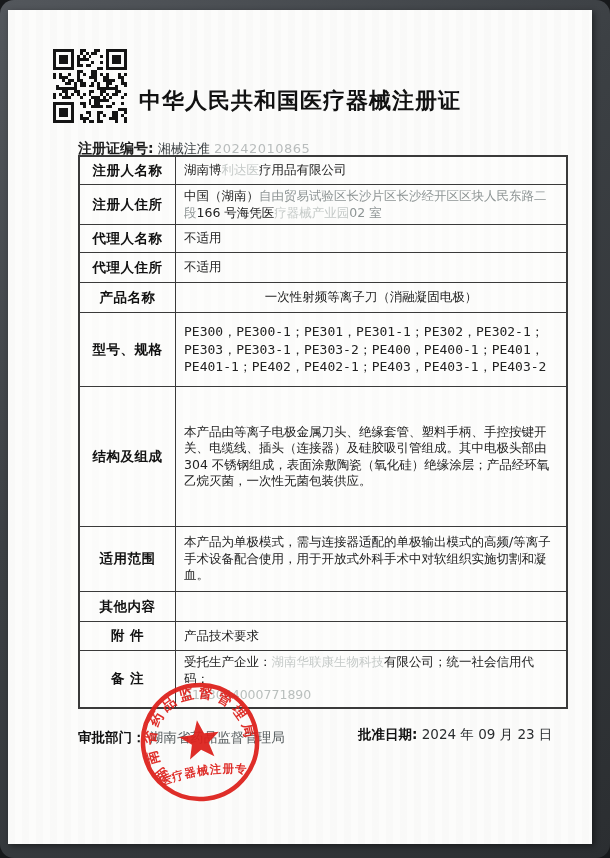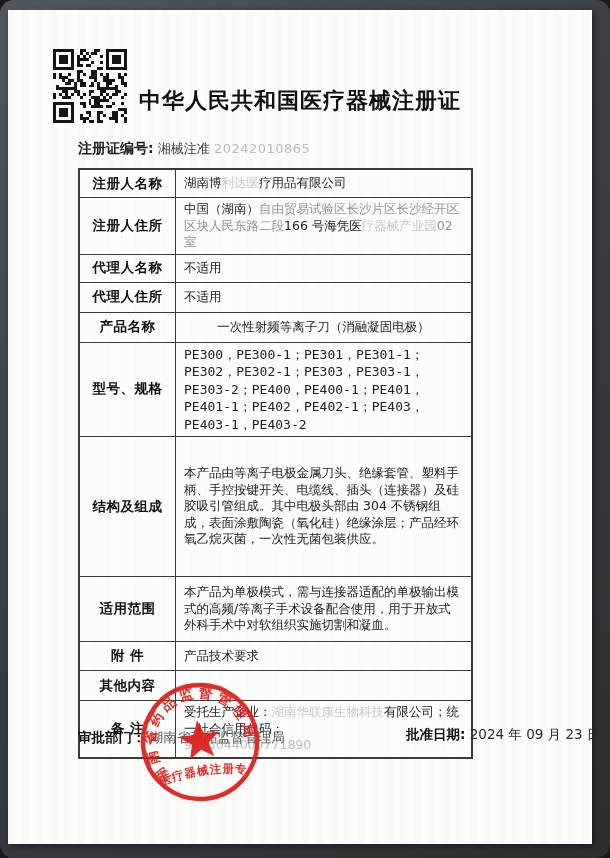--- a/index.html
+++ b/index.html
@@ -21,21 +21,21 @@
   .title{
     position:absolute;left:0;top:76px;width:100%;text-align:center;
     font-size:22px;font-weight:bold;letter-spacing:1px;color:#111;
   }
   .regline{position:absolute;left:70px;top:130px;font-size:13px;white-space:nowrap;}
   .regline .lbl{font-weight:bold;font-size:14px;}
   .regline .issuer{color:#3a3f42;}
   .regline .num{color:#b9bdbd;letter-spacing:.5px;}
 
   .cert-table{
-    position:absolute;left:70px;top:158px;width:395px;
+    position:absolute;left:70px;top:145px;width:490px;
     border:2px solid #3a3a3a;background:rgba(255,255,255,.35);
   }
   .trow{display:flex;border-top:1px solid #3a3a3a;}
   .trow:first-child{border-top:none;}
   .tlabel{
     width:96px;min-width:96px;border-right:1px solid #3a3a3a;
     display:flex;align-items:center;justify-content:center;
     font-weight:bold;font-size:13.5px;text-align:center;color:#111;
     padding:2px;letter-spacing:.5px;
   }
@@ -50,21 +50,21 @@
   .seg.block{display:block;color:#b9bfbd;}
   .seg.mono{font-family:"DejaVu Sans Mono","Liberation Mono",monospace;font-size:13px;}
   .r0 .tval{min-height:27px;} .r1 .tval{min-height:29px;} .r2 .tval{min-height:36px;}
   .r3 .tval{min-height:27px;} .r4 .tval{min-height:29px;} .r5 .tval{min-height:29px;align-items:center;}
   .r6 .tval{min-height:73px;} .r7 .tval{min-height:139px;} .r8 .tval{min-height:64px;}
   .r9 .tval{min-height:28px;} .r10 .tval{min-height:29px;} .r11 .tval{min-height:38px;}
 
   .approval{position:absolute;left:70px;top:719px;font-size:13.5px;white-space:nowrap;}
   .approval .lbl{font-weight:bold;color:#111;}
   .approval .val{color:#565c5e;}
-  .dates{position:absolute;left:350px;top:716px;font-size:13.5px;margin-left:48px;}
+  .dates{position:absolute;left:350px;top:716px;font-size:13.5px;}
   .drow{margin-bottom:6px;white-space:nowrap;}
   .drow .lbl{font-weight:bold;color:#111;}
   .drow .val{color:#2a2d2f;}
 
   .stamp{position:absolute;left:118px;top:658px;width:148px;height:148px;
     transform:rotate(-8deg);opacity:.93;pointer-events:none;}
 </style>
 </head>
 <body>
 
@@ -406,30 +406,30 @@
         <div class="tval">
             <span class="segwrap"><span class="seg ink">本产品由等离子电极金属刀头、绝缘套管、塑料手柄、手控按键开关、电缆线、插头（连接器）及硅胶吸引管组成。其中电极头部由 304 不锈钢组成，表面涂敷陶瓷（氧化硅）绝缘涂层；产品经环氧乙烷灭菌，一次性无菌包装供应。</span></span>
           </div>
       </div>
       <div class="trow r8">
         <div class="tlabel">适用范围</div>
         <div class="tval">
             <span class="segwrap"><span class="seg ink">本产品为单极模式，需与连接器适配的单极输出模式的高频/等离子手术设备配合使用，用于开放式外科手术中对软组织实施切割和凝血。</span></span>
           </div>
       </div>
+      <div class="trow r10">
+        <div class="tlabel">其他内容</div>
+        <div class="tval">
+            <span class="segwrap"></span>
+          </div>
+      </div>
       <div class="trow r9">
         <div class="tlabel">附 件</div>
         <div class="tval">
             <span class="segwrap"><span class="seg ink">产品技术要求</span></span>
-          </div>
-      </div>
-      <div class="trow r10">
-        <div class="tlabel">其他内容</div>
-        <div class="tval">
-            <span class="segwrap"></span>
           </div>
       </div>
       <div class="trow r11">
         <div class="tlabel">备 注</div>
         <div class="tval">
             <span class="segwrap"><span class="seg ink">受托生产企业：</span><span class="seg ghost">湖南华联康生物科技</span><span class="seg ink">有限公司；统一社会信用代码：</span><span class="seg ghost block">9143044000771890</span></span>
           </div>
       </div>
     </div>
 

